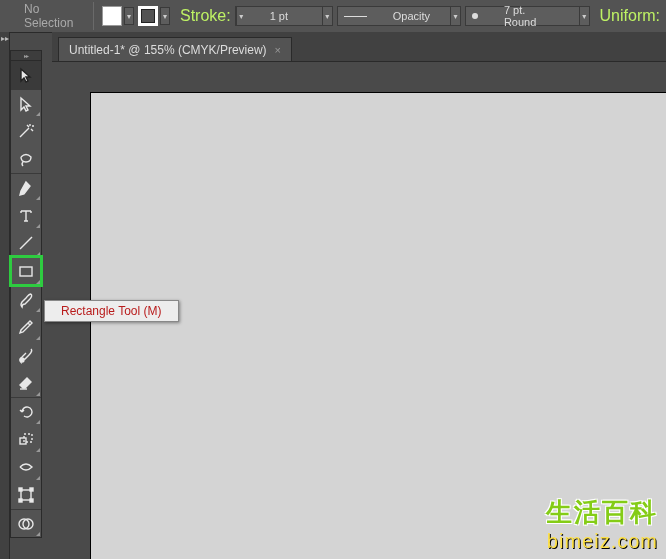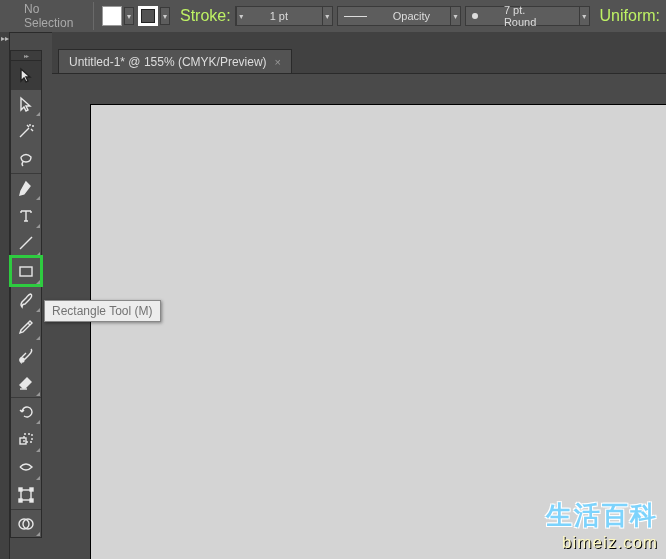--- a/index.html
+++ b/index.html
@@ -114,21 +114,21 @@
       border-left:4px solid transparent; border-bottom:4px solid #999; }
 
     
     .doc-area {
       position: absolute;
       left: 52px; right:0; top:32px; bottom:0;
       background: #4a4a4a;
       display: flex; flex-direction: column;
     }
     .tab-bar {
-      height: 42px;
+      height: 30px;
       background: #414141;
       display: flex; align-items: flex-end;
       padding-left: 6px;
       border-bottom: 1px solid #2a2a2a;
     }
     .tab {
       background: #535353;
       border: 1px solid #2a2a2a;
       border-bottom: none;
       height: 24px;
@@ -152,47 +152,47 @@
       background: #d4d4d4;
       border: 1px solid #000;
       border-right: none;
       border-bottom: none;
     }
 
     
     .tooltip {
       position: absolute;
       background: #ededed;
-      color: #737373;
+      color: #b91c1c;
       border: 1px solid #888;
-      padding: 3px 7px;
+      padding: 3px 16px;
       font-size: 12px;
       box-shadow: 1px 1px 3px rgba(0,0,0,.4);
       white-space: nowrap;
       z-index: 20;
     }
 
     
     .watermark {
       position: absolute;
       right: 8px; bottom: 6px;
       text-align: right;
       font-family: "Microsoft YaHei", sans-serif;
       pointer-events: none;
       z-index: 30;
     }
     .watermark .line1 {
       font-size: 26px; font-weight: bold;
-      color: #7dd3fc;
+      color: #84cc16;
       text-shadow: 1px 1px 0 #fff, -1px -1px 0 #fff, 1px -1px 0 #fff, -1px 1px 0 #fff;
       letter-spacing: 2px;
     }
     .watermark .line2 {
-      font-size: 17px;
-      color: #fef9c3;
+      font-size: 20px;
+      color: #fde047;
       text-shadow: 1px 1px 0 #000;
       letter-spacing: 1px;
     }
   </style>
 </head>
 <body>
 
 <div class="options-bar">
   <span class="no-selection">No Selection</span>
 

